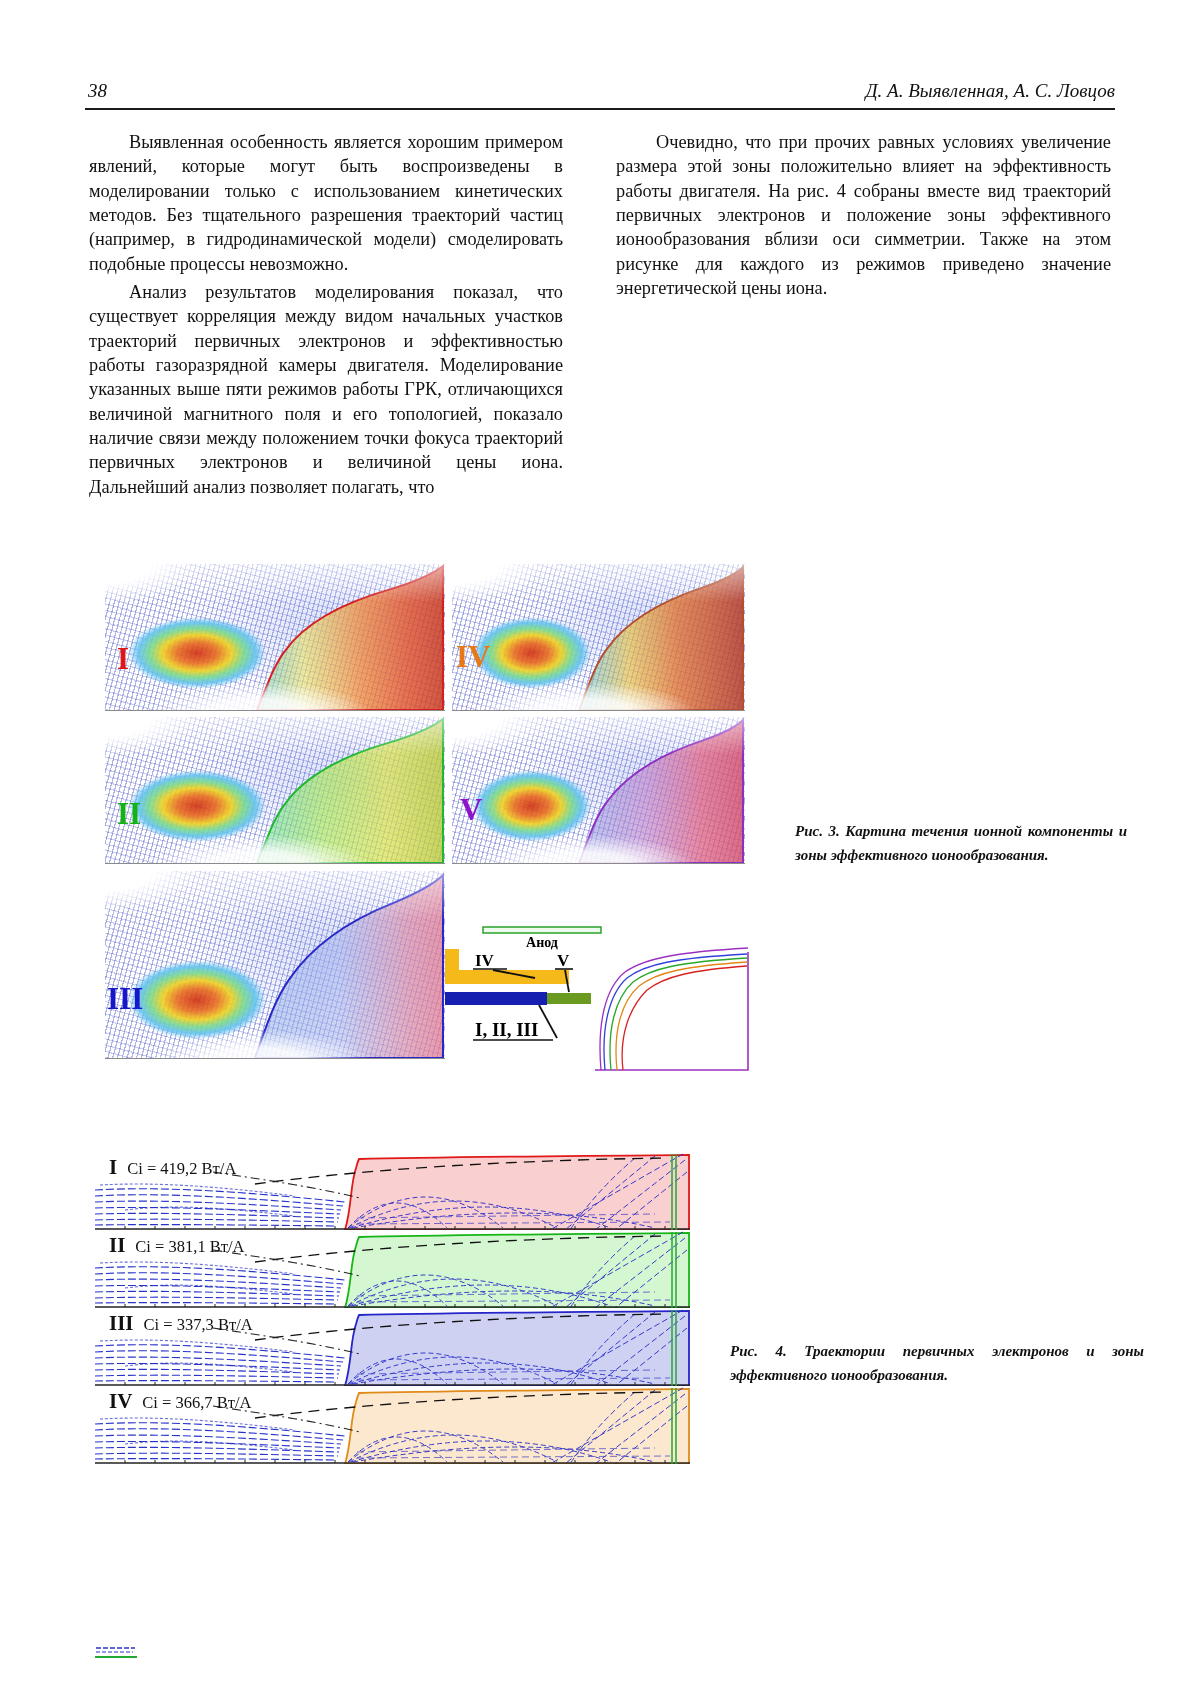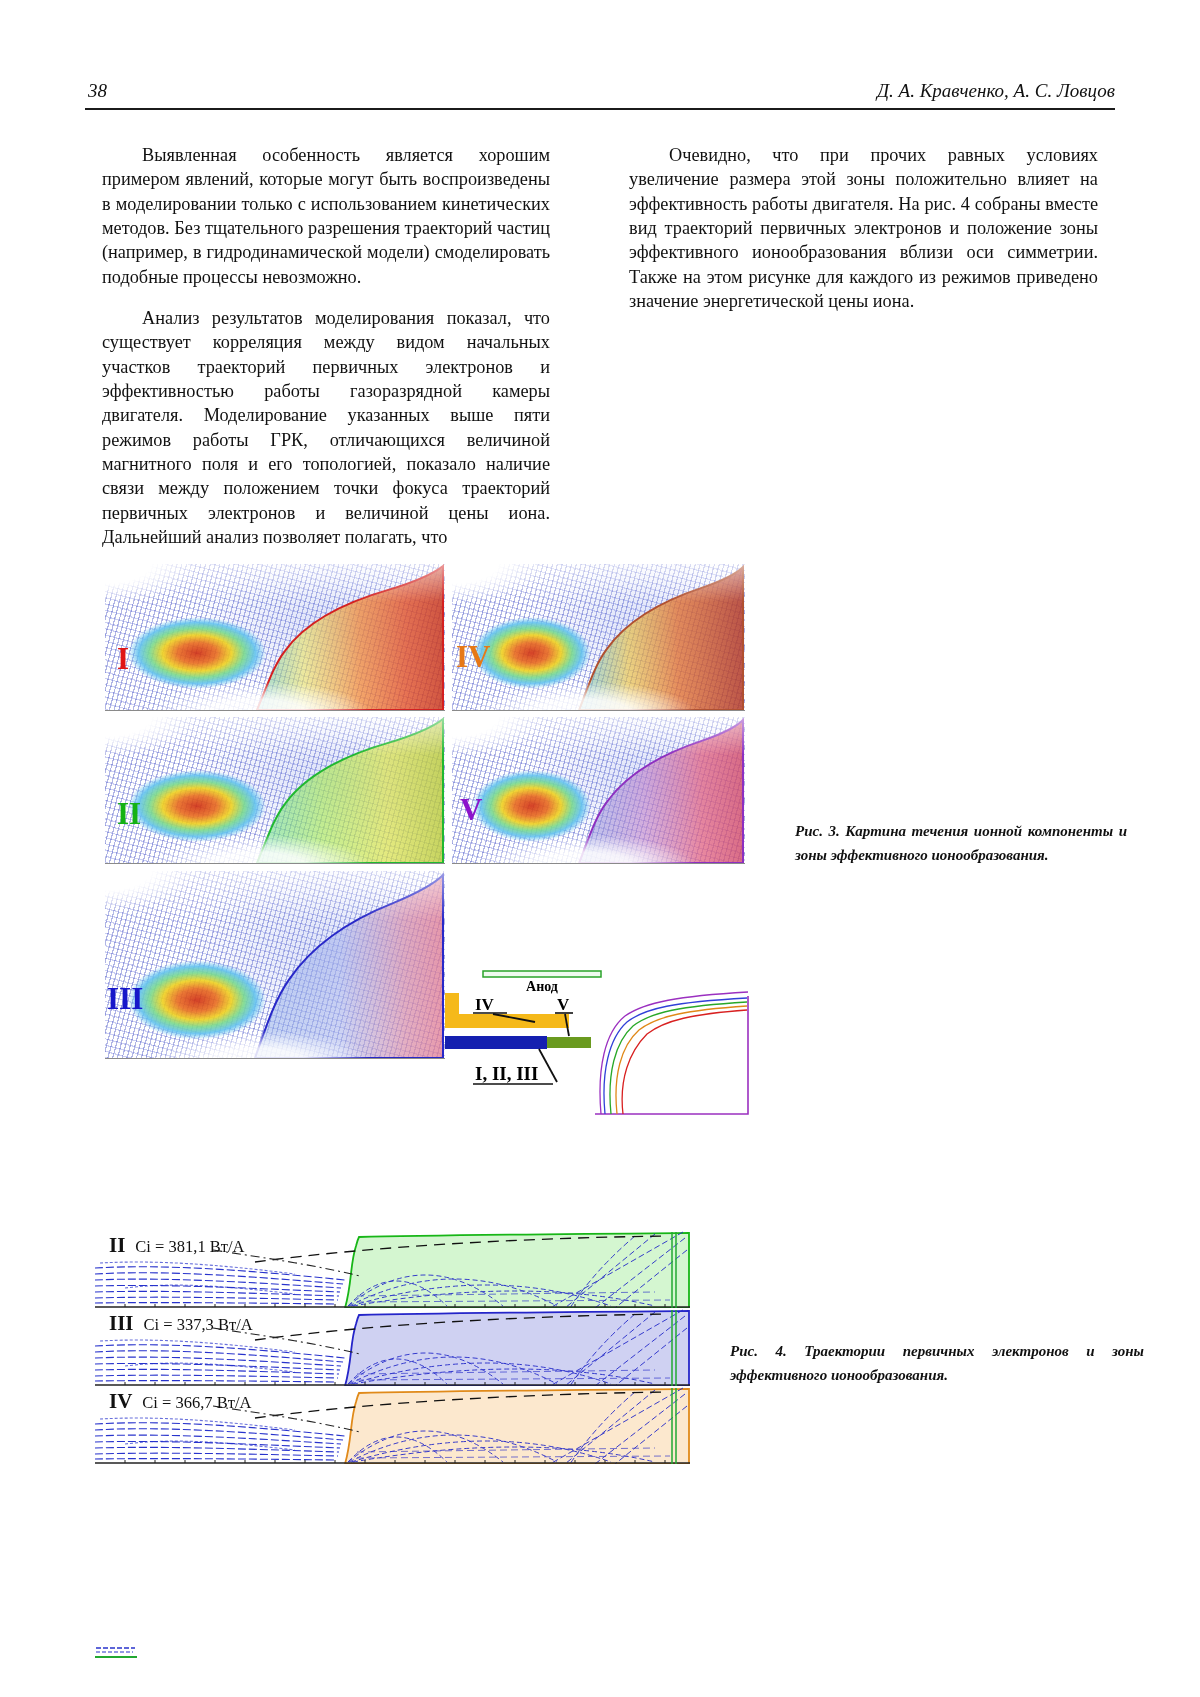--- a/index.html
+++ b/index.html
@@ -8,42 +8,42 @@
 
   
   .pgnum{position:absolute;left:88px;top:80px;font-style:italic;font-size:19px;}
   .authors{position:absolute;right:85px;top:80px;font-style:italic;font-size:19px;}
   .hrule{position:absolute;left:85px;top:108px;width:1030px;height:2px;background:#1b1b1b;}
 
   
   .col{position:absolute;top:126px;}
   .colL{left:85px;width:482px;}
   .colR{left:612px;width:503px;}
-  .col p{margin:17px;text-align:justify;text-indent:40px;font-size:18.3px;line-height:24.35px;}
+  .col p{margin:4px;text-align:justify;text-indent:40px;font-size:18.3px;line-height:24.35px;}
   .col p.noindent{text-indent:0;}
 
   
   .f3p{position:absolute;overflow:hidden;border-bottom:1.5px solid #8a8a8a;background:#fff;}
   .hatch{position:absolute;inset:0;
      background-image:
        radial-gradient(60% 70% at 68% 42%, rgba(120,140,230,.28), transparent 75%),
        repeating-linear-gradient(105deg, rgba(58,70,190,.40) 0 1.2px, transparent 1.2px 4.6px),
        repeating-linear-gradient(15deg, rgba(82,94,212,.30) 0 1.2px, transparent 1.2px 6px);}
   .wtop{position:absolute;inset:0;
      background:
        radial-gradient(130px 55px at 0% 0%, #fff 0 35%, transparent 72%),
        radial-gradient(160px 45px at 45% 102%, rgba(255,255,255,.85) 0 30%, transparent 70%),
        linear-gradient(to bottom, rgba(255,255,255,.55), transparent 26%);}
   .blob{position:absolute;left:5%;top:34%;width:44%;height:54%;border-radius:50%;opacity:.9;
      background:radial-gradient(closest-side,#cf2d10 0%,#e86a1e 26%,#efd11f 46%,#79d98e 63%,#63c2ef 78%,transparent 92%);}
   .zsvg{position:absolute;inset:0;width:100%;height:100%;}
   .f3num{position:absolute;font-weight:bold;font-size:31px;line-height:1;}
 
   
-  .schem{position:absolute;left:445px;top:968px;width:305px;height:148px;}
+  .schem{position:absolute;left:445px;top:924px;width:305px;height:148px;}
   .schem svg{width:100%;height:100%;}
   .schtxt{font-family:"Liberation Serif",serif;font-weight:bold;}
 
   
   .figcap{position:absolute;font-weight:bold;font-style:italic;font-size:15px;
           line-height:23.5px;text-align:justify;}
 
   
   .f4row{position:absolute;left:95px;width:595px;height:78px;}
   .f4svg{position:absolute;inset:0;width:100%;height:100%;}
@@ -92,21 +92,21 @@
         <path d="M30,77 v-3 M60,77 v-3 M90,77 v-3 M120,77 v-3 M150,77 v-3 M180,77 v-3 M210,77 v-3 M240,77 v-3 M270,77 v-3 M300,77 v-3 M330,77 v-3 M360,77 v-3 M390,77 v-3 M420,77 v-3 M450,77 v-3 M480,77 v-3 M510,77 v-3 M540,77 v-3 M570,77 v-3" stroke-width="1"></path>
       </g>
       <g id="f4green" stroke="#22a832" stroke-width="1.5">
         <path d="M577,2 V78"></path>
           <path d="M581,2 V78"></path>
       </g>
     </defs>
   </svg>
 
   <div class="pgnum">38</div>
-  <div class="authors">Д. А. Кравченко, А. С. Ловцов</div>
+  <div class="authors">Д. А. Выявленная, А. С. Ловцов</div>
   <div class="hrule"></div>
 
   <div class="col colL">
     <p>Выявленная особенность является хорошим примером явлений, которые могут быть воспроизведены в моделировании только с использованием кинетических методов. Без тщательного разрешения траекторий частиц (например, в гидродинамической модели) смоделировать подобные процессы невозможно.</p>
     <p>Анализ результатов моделирования показал, что существует корреляция между видом начальных участков траекторий первичных электронов и эффективностью работы газоразрядной камеры двигателя. Моделирование указанных выше пяти режимов работы ГРК, отличающихся величиной магнитного поля и его топологией, показало наличие связи между положением точки фокуса траекторий первичных электронов и величиной цены иона. Дальнейший анализ позволяет полагать, что</p>
   </div>
   <div class="col colR">
     <p>Очевидно, что при прочих равных условиях увеличение размера этой зоны положительно влияет на эффективность работы двигателя. На рис. 4 собраны вместе вид траекторий первичных электронов и положение зоны эффективного ионообразования вблизи оси симметрии. Также на этом рисунке для каждого из режимов приведено значение энергетической цены иона.</p>
   </div>
 
@@ -223,20 +223,34 @@
         <path d="M166,146 C162,106 170,74 188,58 C206,44 236,38 302,34" stroke="#28a828"></path>
         <path d="M172,146 C168,108 176,78 194,62 C212,48 242,42 302,38" stroke="#e08818"></path>
         <path d="M178,146 C174,112 184,84 202,66 C220,52 248,46 302,42" stroke="#d82020"></path>
         <path d="M156,146 C152,100 160,64 180,48 C200,34 234,28 303,24" stroke="#9b30c0"></path>
       </g>
     </svg>
   </div>
 
   <div class="figcap" style="left:795px;top:820px;width:332px;">Рис. 3. Картина течения ионной компоненты и зоны эффективного ионообразования.</div>
 
+  <div class="f4row" style="top:1152px;">
+    <svg class="f4svg" viewBox="0 0 595 78" preserveAspectRatio="none">
+      <path d="M250,78 C257,54 255,34 261,16 C262,12 263,9 264,7 C340,5 470,4 594,3 L594,78 Z" fill-opacity="0.85" stroke-width="1.8" fill="#f8c7c7" stroke="#e01818"></path>
+      <use href="#f4bundle"></use>
+        <use href="#f4arcs"></use>
+        <use href="#f4dash"></use>
+      <use href="#f4pointer"></use>
+        <use href="#f4axis"></use>
+        <use href="#f4green"></use>
+    </svg>
+    <div class="f4label">
+      <span class="num">I</span><span class="ci">Ci = 419,2 Вт/А</span>
+    </div>
+  </div>
 
   <div class="f4row" style="top:1230px;">
     <svg class="f4svg" viewBox="0 0 595 78" preserveAspectRatio="none">
       <path d="M250,78 C257,54 255,34 261,16 C262,12 263,9 264,7 C340,5 470,4 594,3 L594,78 Z" fill-opacity="0.85" stroke-width="1.8" fill="#ccf4c8" stroke="#17b617"></path>
       <use href="#f4bundle"></use>
         <use href="#f4arcs"></use>
         <use href="#f4dash"></use>
       <use href="#f4pointer"></use>
         <use href="#f4axis"></use>
         <use href="#f4green"></use>

